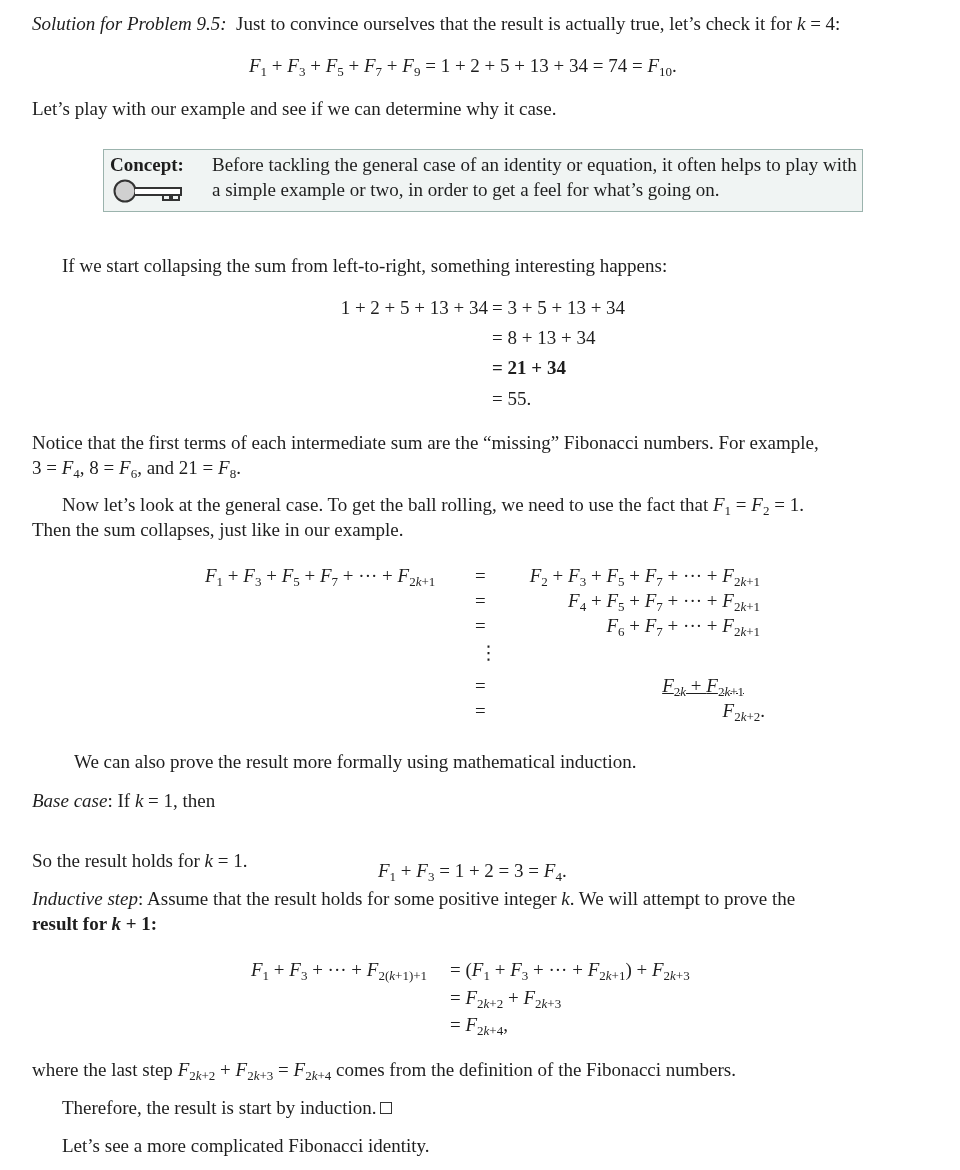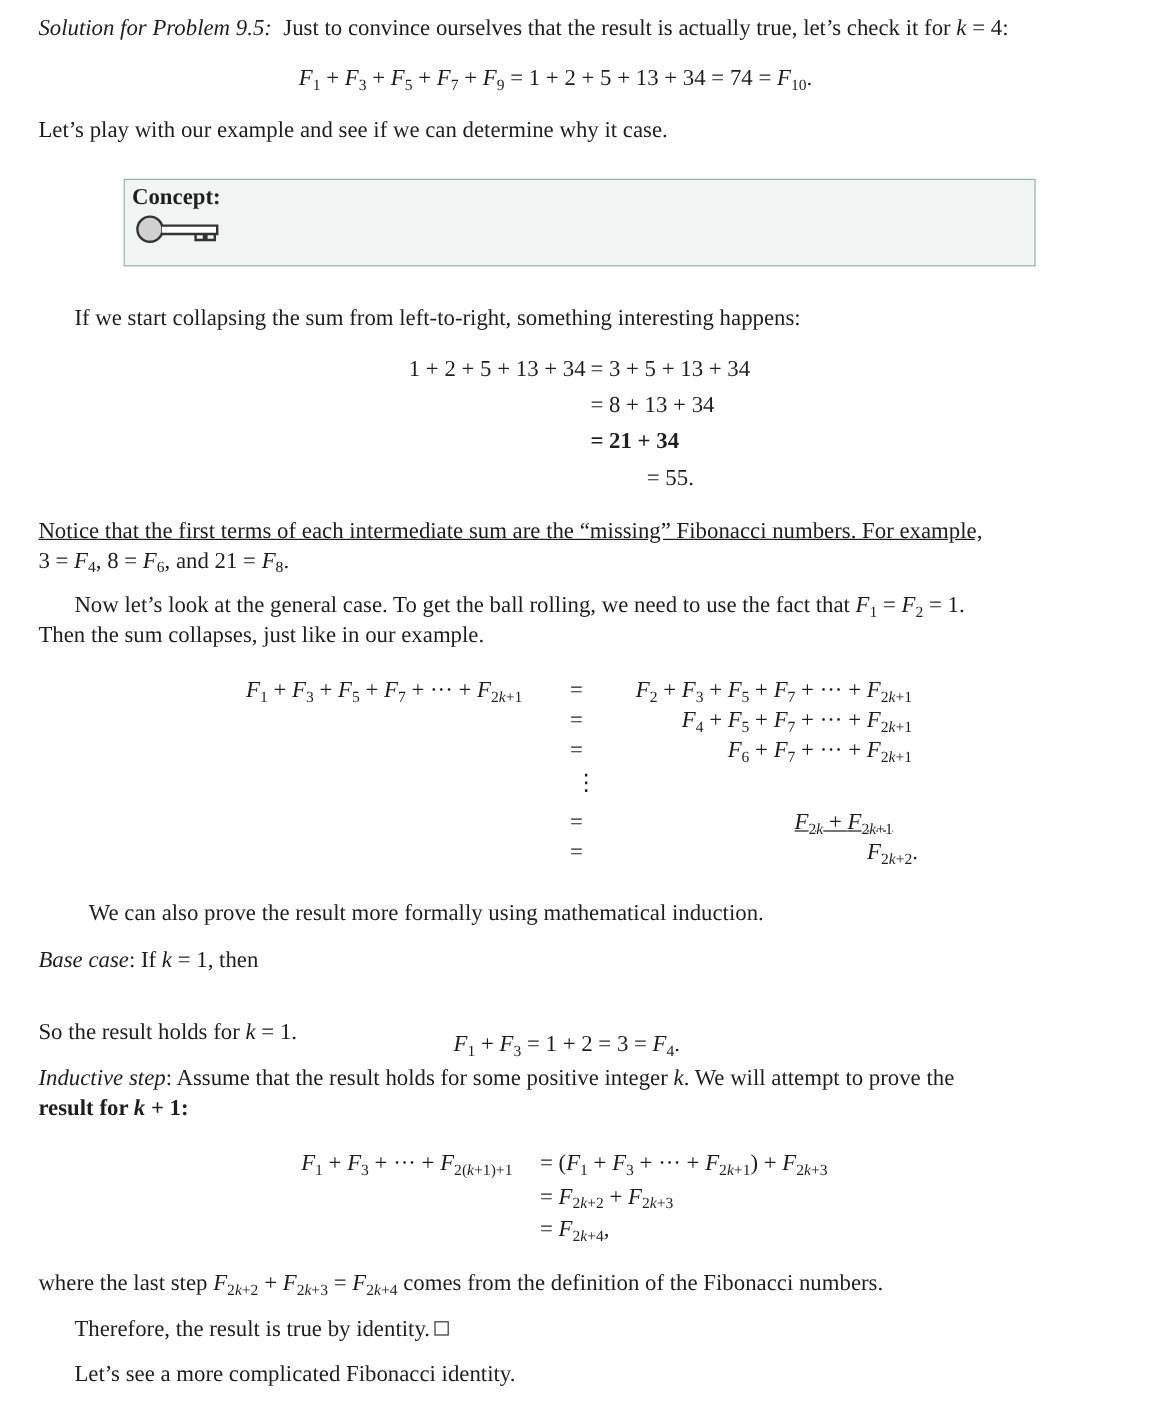--- a/index.html
+++ b/index.html
@@ -5,21 +5,21 @@
   html, body { margin: 0; padding: 0; }
   body {
     width: 960px; height: 1170px; background: #ffffff; color: #1e1e1e;
     font-family: "Liberation Serif", "DejaVu Serif", serif;
     font-size: 19px; line-height: 25px; position: relative; overflow: hidden;
   }
   .abs { position: absolute; white-space: nowrap; }
   i, .it { font-style: italic; }
   sub { font-size: 13px; vertical-align: -4px; line-height: 0; font-style: normal; }
   .concept-box {
-    position: absolute; left: 103px; top: 149px; width: 760px; height: 73px;
+    position: absolute; left: 103px; top: 149px; width: 760px; height: 63px;
     background: #f0f4f3; border: 1px solid #9bb3ad; box-sizing: border-box;
   }
   .concept-label { position: absolute; left: 6px; top: 2px; font-weight: bold; }
   .key-icon { position: absolute; left: 9px; top: 28px; width: 72px; height: 28px; }
   .concept-text { position: absolute; left: 108px; top: 2px; width: 650px; white-space: normal; line-height: 25px; }
   .qed { display: inline-block; width: 10px; height: 10px; border: 1px solid #333; margin-left: 4px; vertical-align: 0px; }
   .eq-right { text-align: right; }
 </style>
 </head>
 <body>
@@ -35,31 +35,32 @@
 
 <div class="abs" style="left:32px; top:96px;">Let’s play with our example and see if we can determine why it case.</div>
 
 <div class="concept-box">
   <span class="concept-label">Concept:</span>
   <svg class="key-icon" viewBox="0 0 72 28">
     <circle cx="12" cy="13" r="10.5" fill="#d0d0d0" stroke="#333" stroke-width="2"></circle>
     <path d="M22 10 H68 V17 H22" fill="#fff" stroke="#333" stroke-width="2"></path>
     <path d="M50 17 V22 H57 V17 M59 17 V22 H66 V17" fill="none" stroke="#333" stroke-width="2"></path>
   </svg>
+  <span class="concept-text">Before tackling the general case of an identity or equation, it often helps to play with a simple example or two, in order to get a feel for what’s going on.</span>
 </div>
 
 <div class="abs" style="left:62px; top:253px;">If we start collapsing the sum from left-to-right, something interesting happens:</div>
 
 <div class="abs eq-right" style="left:300px; width:188px; top:295px;">1 + 2 + 5 + 13 + 34</div>
 <div class="abs" style="left:492px; top:295px;">= 3 + 5 + 13 + 34</div>
 <div class="abs" style="left:492px; top:325px;">= 8 + 13 + 34</div>
 <div class="abs" style="left:492px; top:355px;font-weight:bold;">= 21 + 34</div>
-<div class="abs" style="left:492px; top:386px;margin-left:47px;">= 55.</div>
+<div class="abs" style="left:492px; top:386px;">= 55.</div>
 
-<div class="abs" style="left:32px; top:430px;text-decoration:underline;">Notice that the first terms of each intermediate sum are the “missing” Fibonacci numbers. For example,</div>
+<div class="abs" style="left:32px; top:430px;">Notice that the first terms of each intermediate sum are the “missing” Fibonacci numbers. For example,</div>
 <div class="abs" style="left:32px; top:455px;">
   3 = <i>F</i><sub>4</sub>, 8 = <i>F</i><sub>6</sub>, and 21 = <i>F</i><sub>8</sub>.
 </div>
 
 <div class="abs" style="left:62px; top:492px;">
   Now let’s look at the general case. To get the ball rolling, we need to use the fact that <i>F</i><sub>1</sub> = <i>F</i><sub>2</sub> = 1.
 </div>
 <div class="abs" style="left:32px; top:517px;">Then the sum collapses, just like in our example.</div>
 
 <div class="abs" style="left:205px; top:563px;">
@@ -118,16 +119,16 @@
 </div>
 <div class="abs" style="left:450px; top:1012px;">
   = <i>F</i><sub>2<i>k</i>+4</sub>,
 </div>
 
 <div class="abs" style="left:32px; top:1057px;">
   where the last step <i>F</i><sub>2<i>k</i>+2</sub> + <i>F</i><sub>2<i>k</i>+3</sub> = <i>F</i><sub>2<i>k</i>+4</sub> comes from the definition of the Fibonacci numbers.
 </div>
 
 <div class="abs" style="left:62px; top:1095px;">
-  <span>Therefore, the result is true by identity.</span><span class="qed"></span>
+  <span>Therefore, the result is start by induction.</span><span class="qed"></span>
 </div>
 
 <div class="abs" style="left:62px; top:1133px;">Let’s see a more complicated Fibonacci identity.</div>
 
 </body></html>

